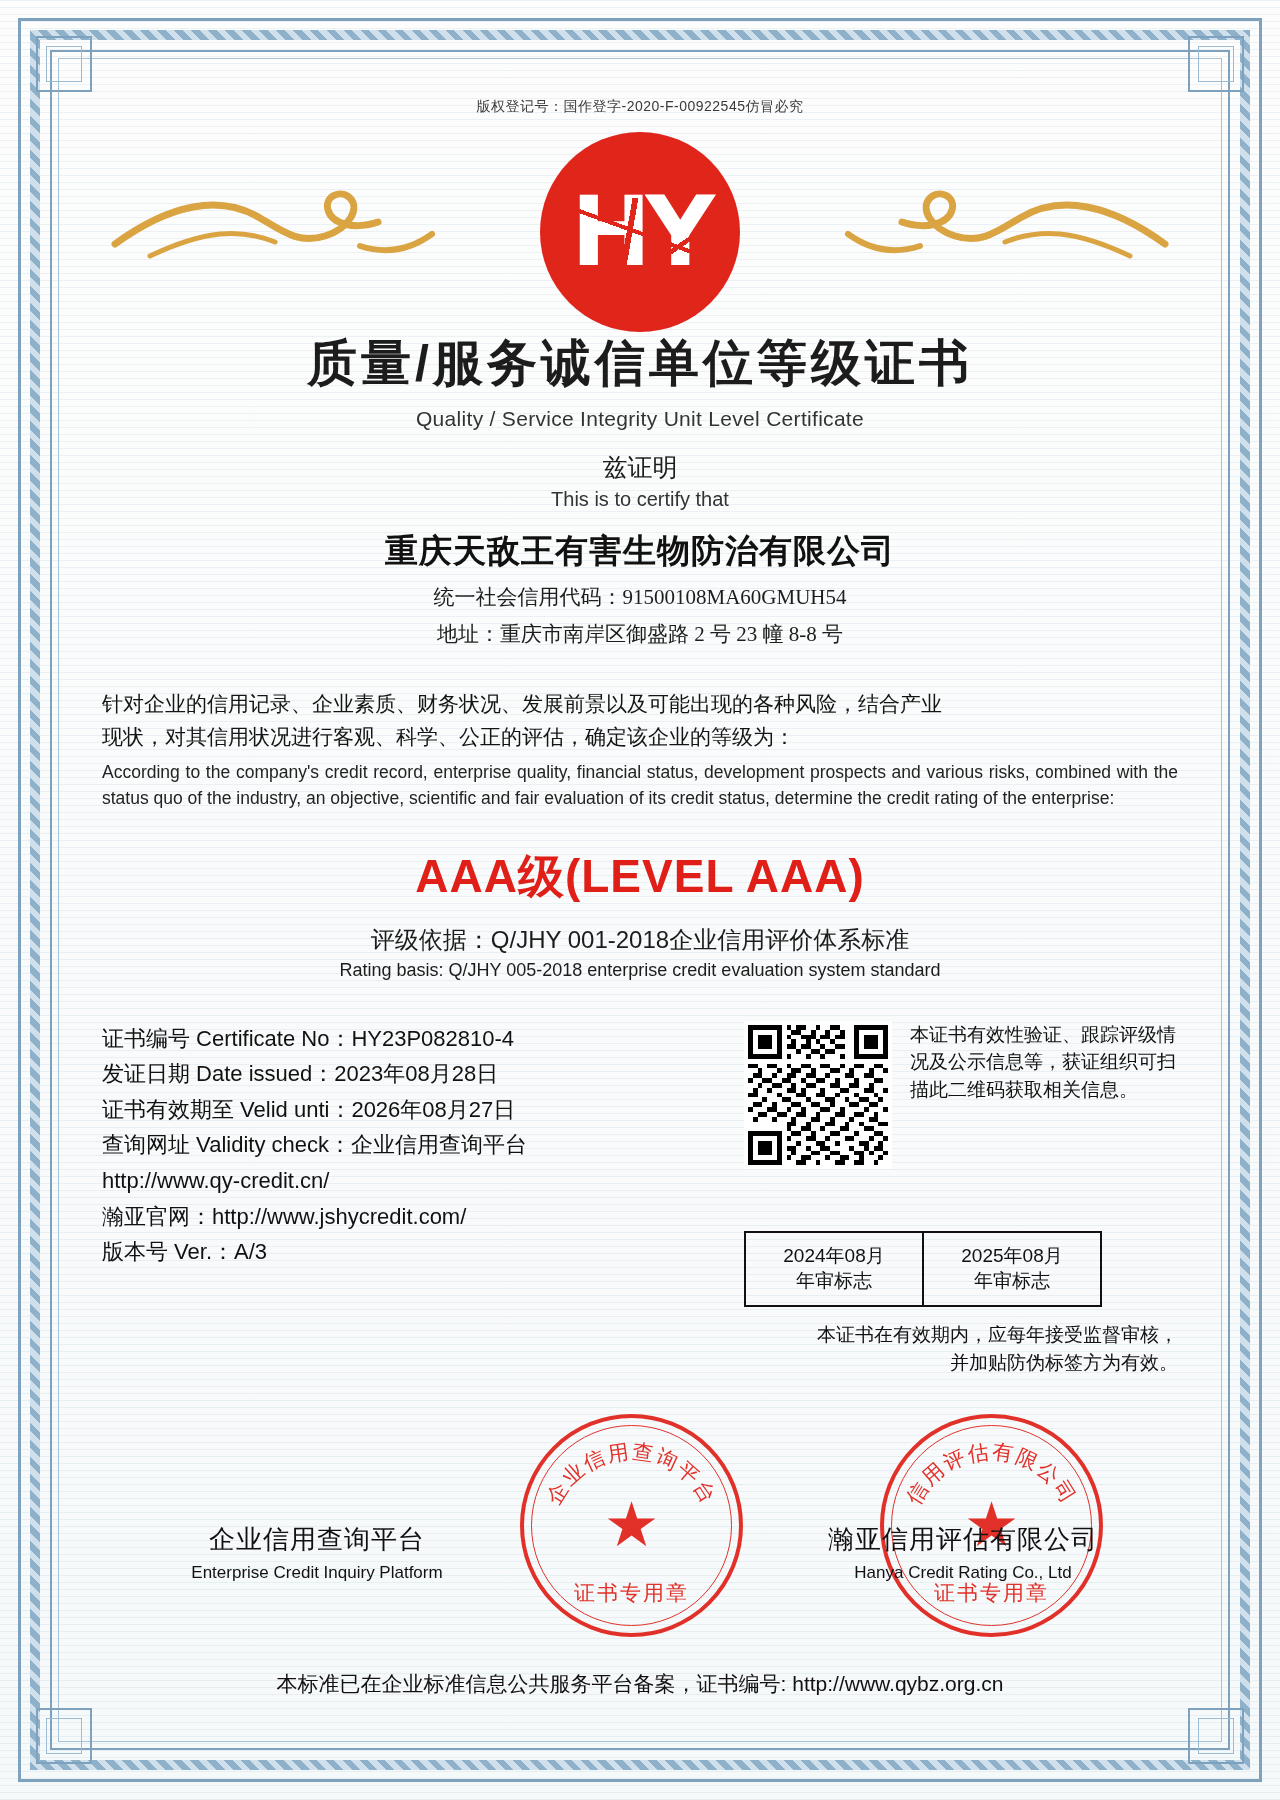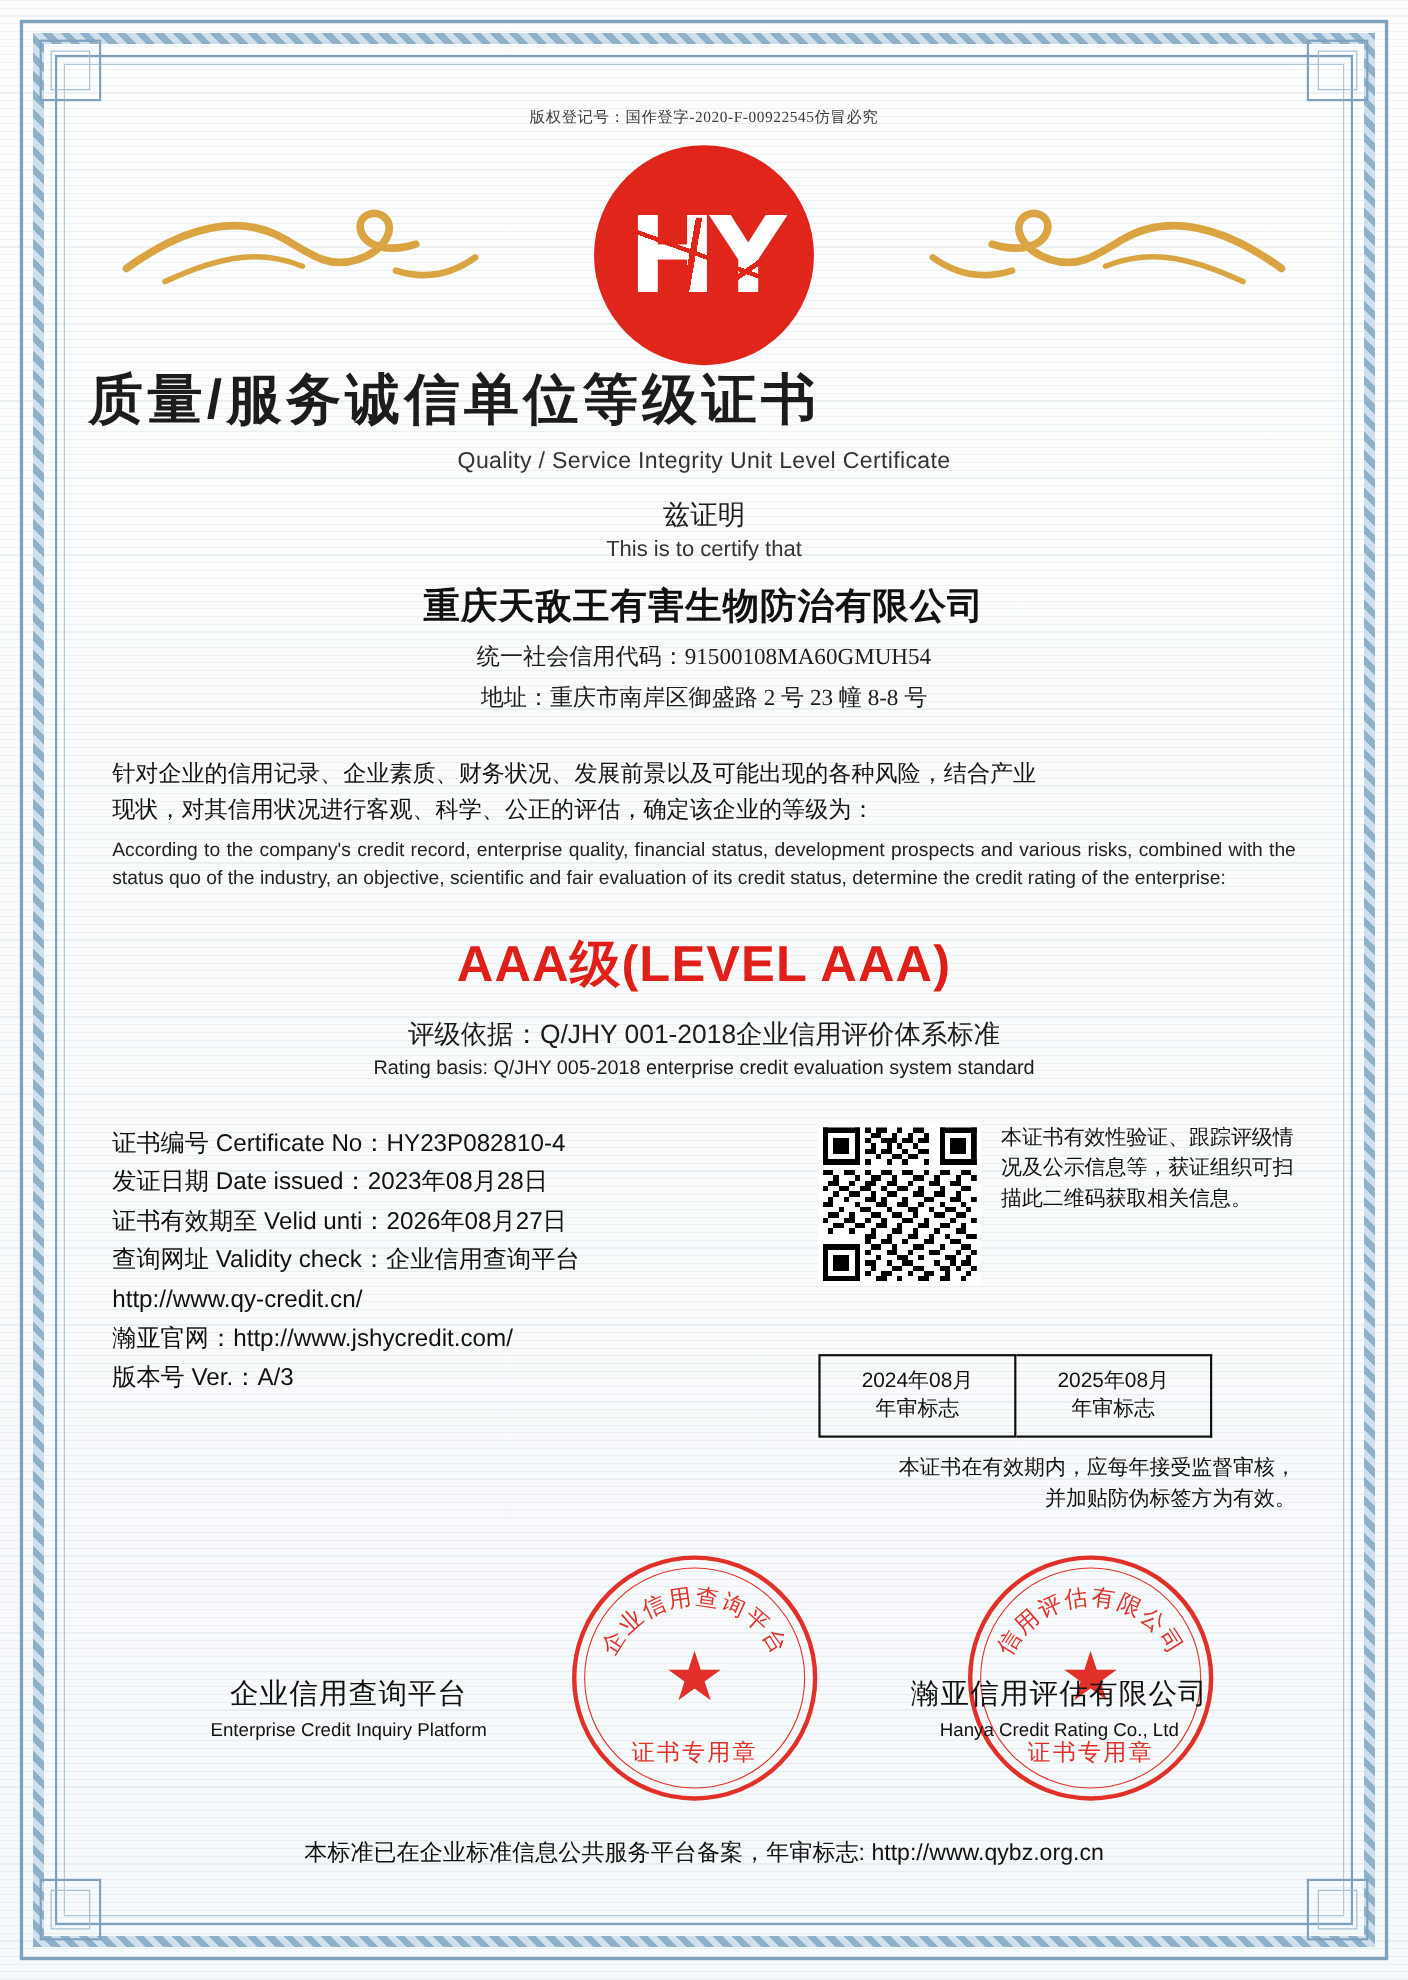--- a/index.html
+++ b/index.html
@@ -53,21 +53,20 @@
   .corner.br{right:36px;bottom:36px;}
 
   .content{
     position:absolute;left:80px;right:80px;top:70px;bottom:70px;
   }
   .copyright{
     text-align:center;
     font-size:14px;color:#3a3a3a;
     letter-spacing:.5px;
     margin-top:28px;
-    font-family:Liberation Serif, serif;
   }
   
   .logo-row{
     position:relative;
     height:200px;
     margin-top:8px;
   }
   .flourish{
     position:absolute;top:60px;width:330px;height:90px;
   }
@@ -88,20 +87,21 @@
   }
   .logo-text::after{
     content:"";position:absolute;left:-6px;top:14px;width:130px;height:96px;
     background:
       linear-gradient(100deg, transparent 46%, #e0251b 46%, #e0251b 50%, transparent 50%),
       linear-gradient(20deg, transparent 60%, #e0251b 60%, #e0251b 63%, transparent 63%),
       linear-gradient(-35deg, transparent 30%, #e0251b 30%, #e0251b 33%, transparent 33%);
     pointer-events:none;
   }
   .title-cn{
+    text-align:center;
     font-size:50px;color:#1c1c1c;font-weight:bold;
     letter-spacing:4px;
     margin-top:6px;
   }
   .title-en{
     text-align:center;font-size:21px;color:#333;margin-top:10px;letter-spacing:.3px;
   }
   .certify-cn{text-align:center;font-size:25px;color:#1c1c1c;margin-top:20px;}
   .certify-en{text-align:center;font-size:20px;color:#333;margin-top:4px;}
   .company{
@@ -491,16 +491,16 @@
           <div class="cn">企业信用查询平台</div>
           <div class="en">Enterprise Credit Inquiry Platform</div>
         </div>
         <div class="org">
           <div class="cn">瀚亚信用评估有限公司</div>
           <div class="en">Hanya Credit Rating Co., Ltd</div>
         </div>
       </div>
     </div>
 
-    <div class="footer">本标准已在企业标准信息公共服务平台备案，年审标志: http://www.qybz.org.cn</div>
+    <div class="footer">本标准已在企业标准信息公共服务平台备案，证书编号: http://www.qybz.org.cn</div>
 
   </div>
 </div>
 
 </body></html>

